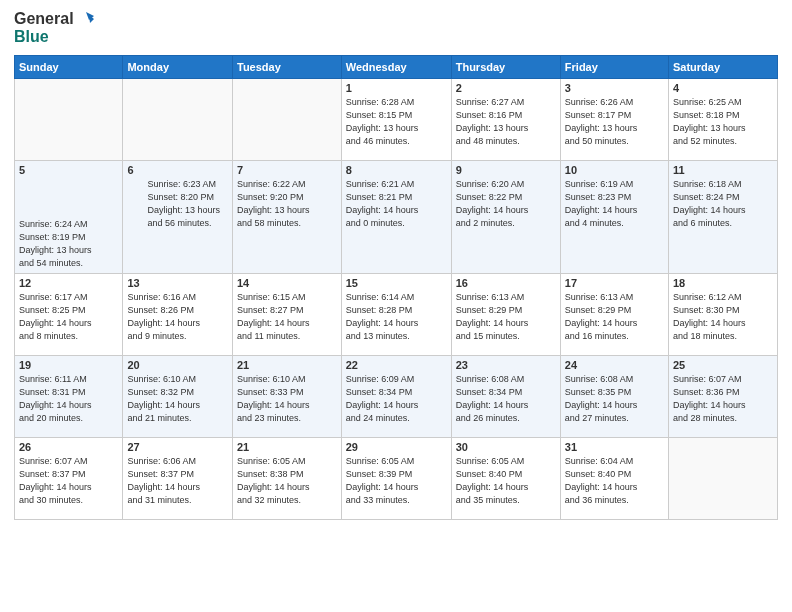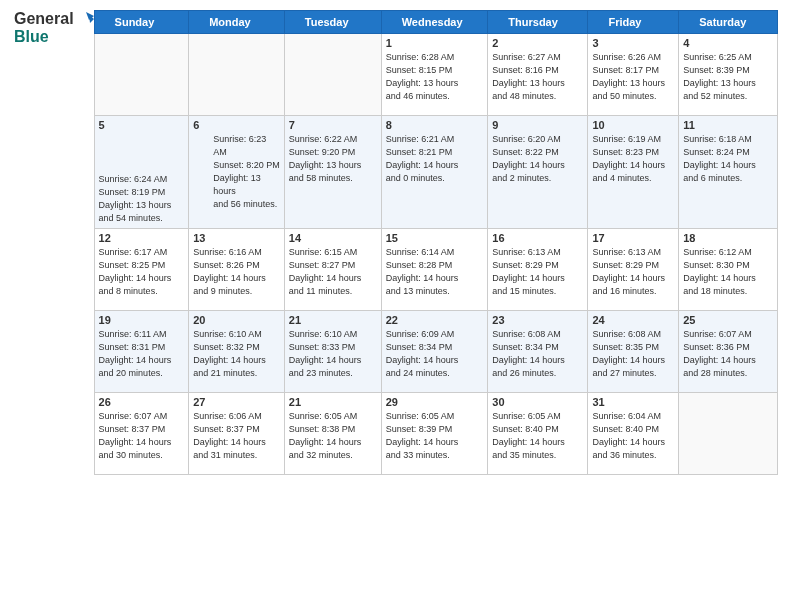--- a/index.html
+++ b/index.html
@@ -7,21 +7,21 @@
       width: 792px;
       height: 612px;
       font-family: Arial, sans-serif;
       background: #fff;
       overflow: hidden;
     }
     .page {
       width: 792px;
       height: 440px;
       display: flex;
-      flex-direction: row;
+      flex-direction: column;
       padding: 10px 14px 10px 14px;
     }
     .header {
       display: flex;
       justify-content: space-between;
       align-items: flex-start;
       margin-bottom: 8px;
     }
     .logo {
       display: flex;
@@ -44,21 +44,21 @@
     table {
       width: 100%;
       border-collapse: collapse;
       flex: 1;
     }
     th {
       background-color: #2176c7;
       color: #fff;
       font-size: 11px;
       font-weight: bold;
-      padding: 5px 20px;
+      padding: 5px 4px;
       text-align: left;
       border: 1px solid #1a65b0;
     }
     td {
       border: 1px solid #ccc;
       vertical-align: top;
       padding: 3px 4px;
       width: 113px;
       min-height: 70px;
       height: 82px;
@@ -145,21 +145,21 @@
           <td>
             <span class="day-num">3</span>
             <div class="day-info" style="white-space: pre-line;">Sunrise: 6:26 AM
 Sunset: 8:17 PM
 Daylight: 13 hours
 and 50 minutes.</div>
           </td>
           <td>
             <span class="day-num">4</span>
             <div class="day-info" style="white-space: pre-line;">Sunrise: 6:25 AM
-Sunset: 8:39 PM
+Sunset: 8:18 PM
 Daylight: 13 hours
 and 52 minutes.</div>
           </td>
         </tr>
         <tr class="row-even">
           <td>
             <span class="day-num">5</span>
             <div class="day-info" style="white-space: pre-line; margin-top: 42px;">Sunrise: 6:24 AM
 Sunset: 8:19 PM
 Daylight: 13 hours

